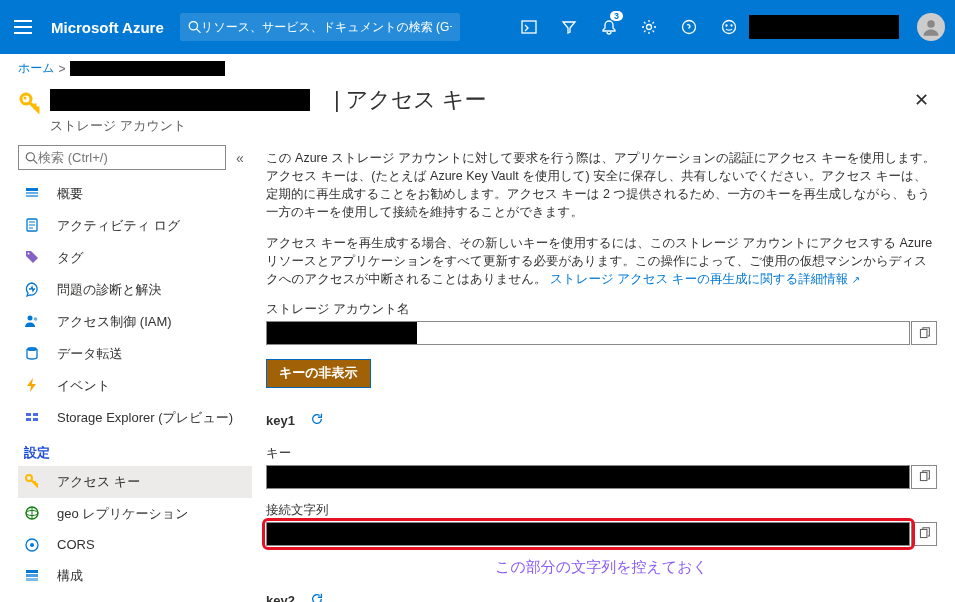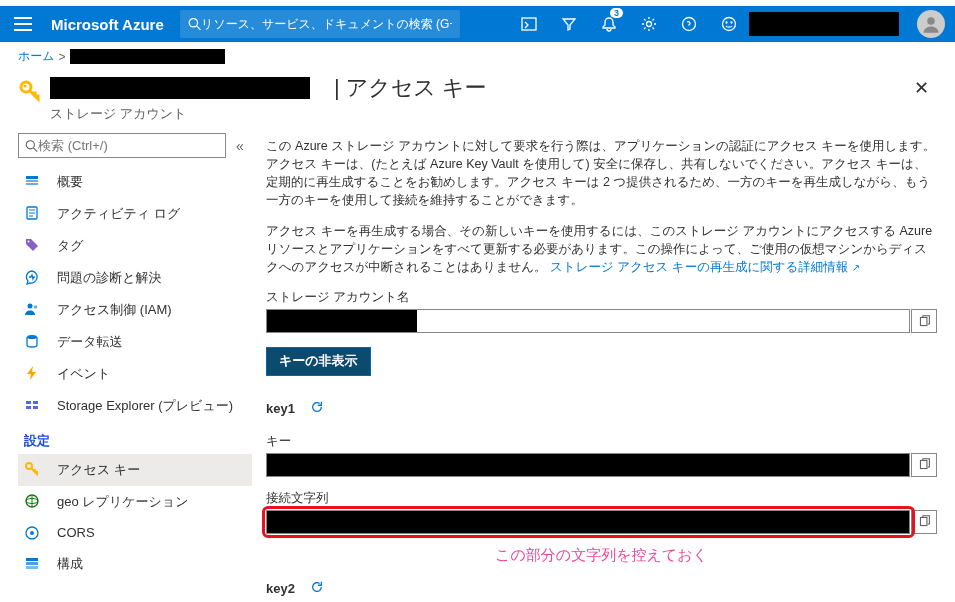--- a/index.html
+++ b/index.html
@@ -1,19 +1,19 @@
 <!DOCTYPE html>
 <html><head>
   <meta charset="utf-8">
   <style>
     * { box-sizing: border-box; margin: 0; padding: 0; }
     body { font-family: 'Segoe UI', Meiryo, sans-serif; font-size: 13px; color: #323130; background: #fff; width: 955px; height: 602px; overflow: hidden; }
     
     
-    .topbar { background: #0078d4; height: 36px; display: flex; align-items: center; color: #fff; margin-top: 6px; }
+    .topbar { background: #0078d4; height: 54px; display: flex; align-items: center; color: #fff; }
     .hamburger { width: 45px; height: 40px; display: flex; align-items: center; justify-content: center; cursor: pointer; }
     .brand { font-weight: 600; font-size: 15px; padding: 0 16px 0 6px; }
     .searchbar { background: rgba(255,255,255,0.15); border-radius: 2px; height: 28px; display: flex; align-items: center; padding: 0 8px; width: 280px; color: #fff; }
     .searchbar input { background: transparent; border: none; color: #fff; font-size: 12px; width: 100%; outline: none; }
     .searchbar input::placeholder { color: #fff; }
     .topspacer { flex: 1; }
     .topicon { width: 40px; height: 40px; display: flex; align-items: center; justify-content: center; cursor: pointer; position: relative; }
     .badge { position: absolute; top: 4px; right: 6px; background: #fff; color: #0078d4; border-radius: 8px; font-size: 9px; padding: 0 4px; font-weight: 600; }
     .blackblock-top { background: #000; width: 150px; height: 24px; margin-right: 8px; }
     .avatar { width: 28px; height: 28px; border-radius: 50%; background: #ccc; margin: 0 10px; display: flex; align-items: center; justify-content: center; }
@@ -52,26 +52,26 @@
     
     .content { flex: 1; padding: 10px 18px 0 14px; font-size: 12.5px; line-height: 1.45; overflow: hidden; }
     .desc { margin-bottom: 12px; }
     .link { color: #0078d4; text-decoration: none; }
     .link-arrow { font-size: 10px; }
     .label { font-size: 12.5px; margin-bottom: 3px; margin-top: 12px; }
     .field-row { display: flex; align-items: center; gap: 2px; }
     .field-display { border: 1px solid #8a8886; height: 24px; flex: 1; display: flex; align-items: center; background: #fff; }
     .field-blackfill { background: #000; height: 100%; }
     .copy-btn { width: 26px; height: 24px; border: 1px solid #8a8886; display: flex; align-items: center; justify-content: center; cursor: pointer; background: #fff; margin-left: -1px; }
-    .btn-primary { background: #0c4a6e; color: #fff; border: 1.5px solid #0067b8; padding: 4px 12px; font-size: 13px; font-weight: 600; cursor: pointer; display: inline-block; margin-top: 14px; margin-bottom: 10px; }
+    .btn-primary { background: #a16207; color: #fff; border: 1.5px solid #0067b8; padding: 4px 12px; font-size: 13px; font-weight: 600; cursor: pointer; display: inline-block; margin-top: 14px; margin-bottom: 10px; }
     .keytitle { font-weight: 600; font-size: 13px; margin-top: 14px; display: flex; align-items: center; gap: 15px; }
     .refresh-icon { color: #0078d4; cursor: pointer; }
     .redbox-wrap { position: relative; display: flex; align-items: center; gap: 2px; }
     .redbox { position: absolute; border: 3px solid #e81123; border-radius: 6px; left: -4px; top: -4px; right: 22px; bottom: -4px; pointer-events: none; }
-    .annotation { color: #ec4899; font-size: 15px; text-align: center; margin-top: 10px; }
+    .annotation { color: #8b5cf6; font-size: 15px; text-align: center; margin-top: 10px; }
   </style>
 </head>
 <body>
 
 <div class="topbar">
   <div class="hamburger">
     <svg width="18" height="14" viewBox="0 0 18 14" fill="#fff">
         <rect width="18" height="2"></rect>
         <rect y="6" width="18" height="2"></rect>
         <rect y="12" width="18" height="2"></rect>

